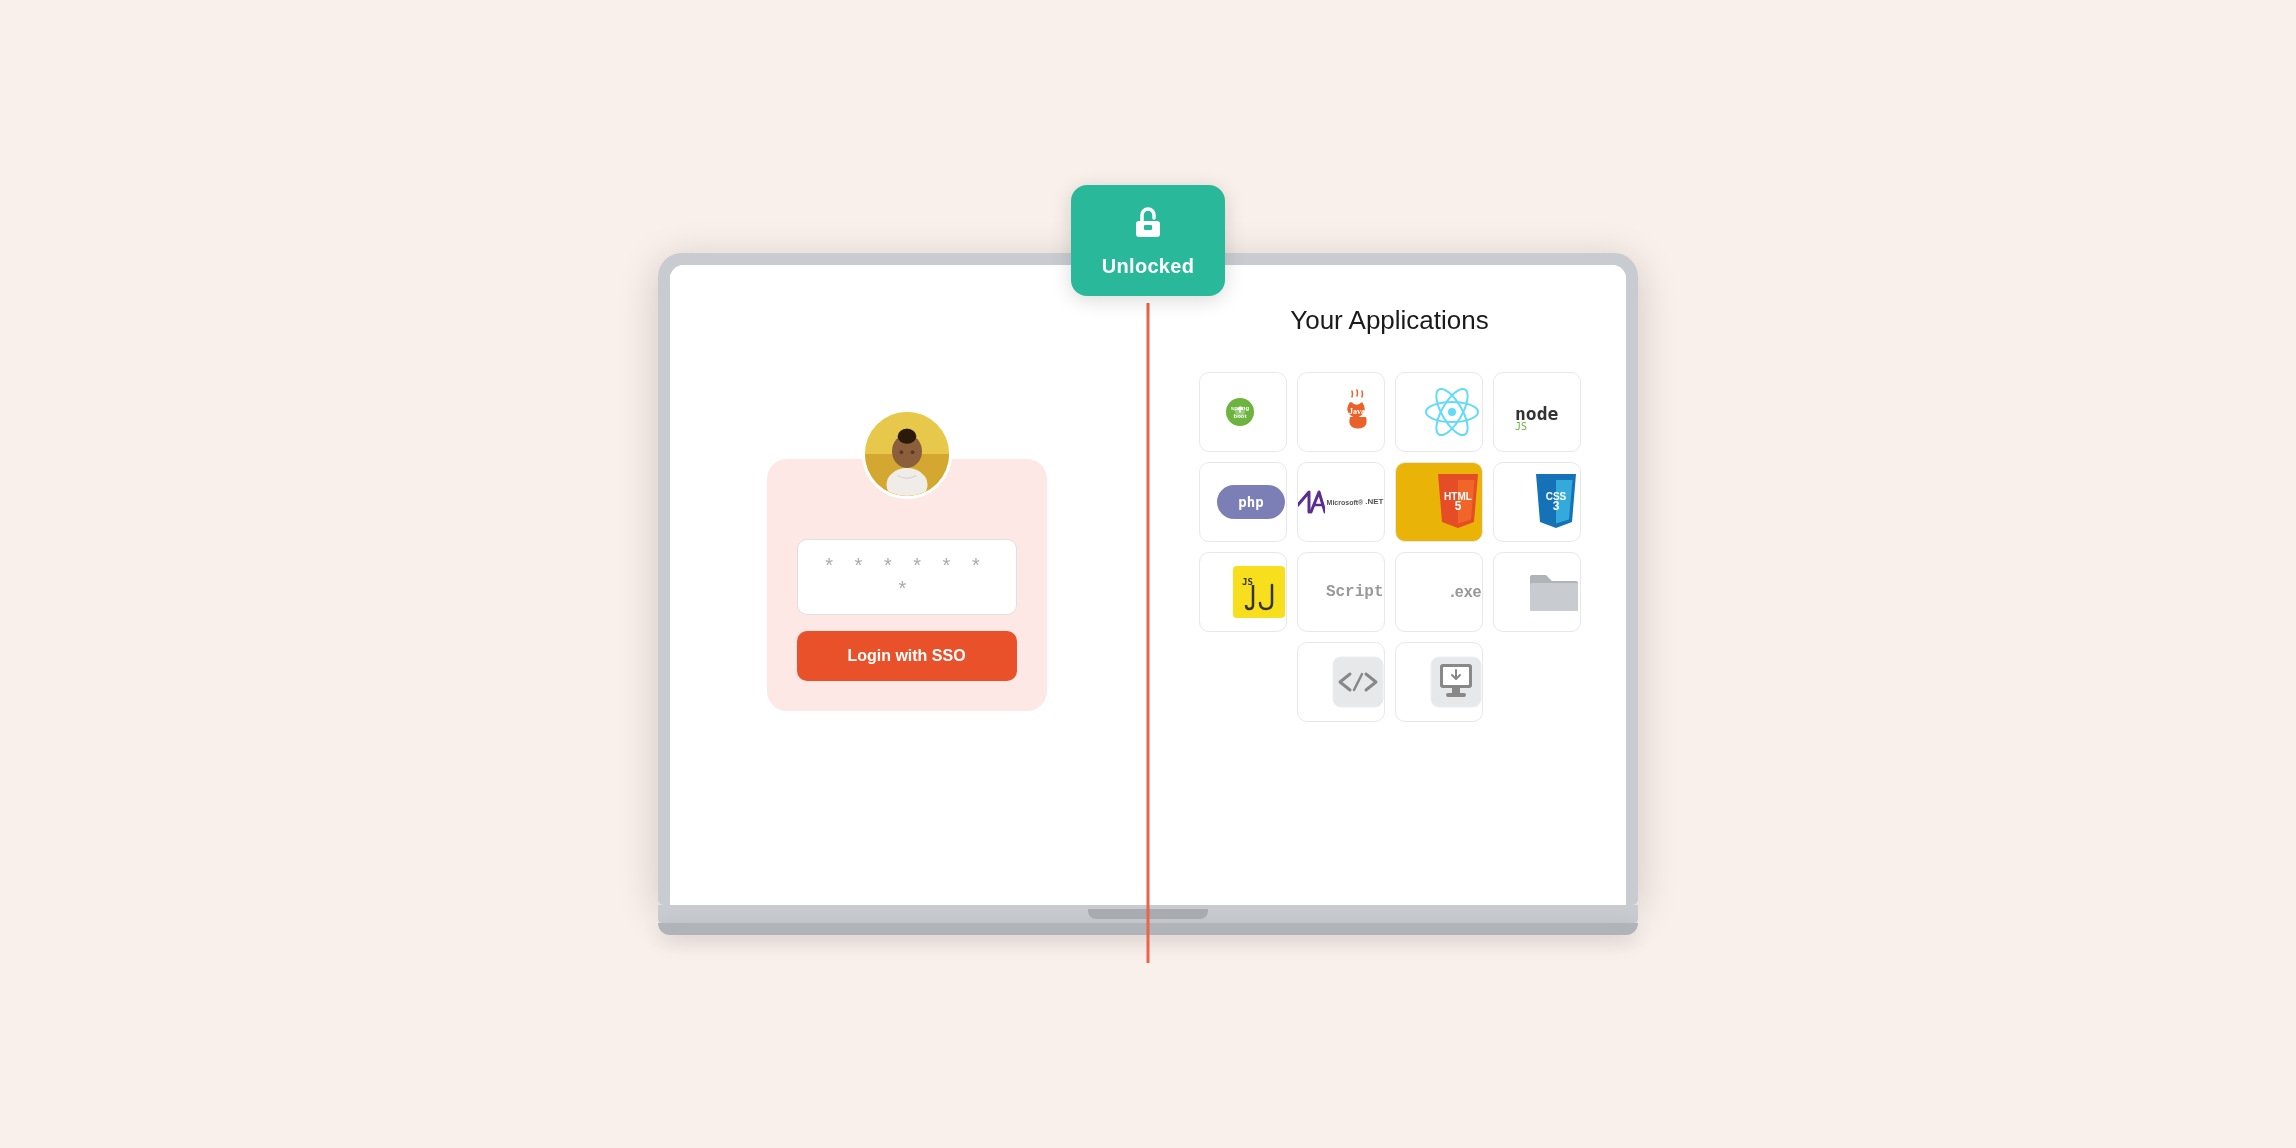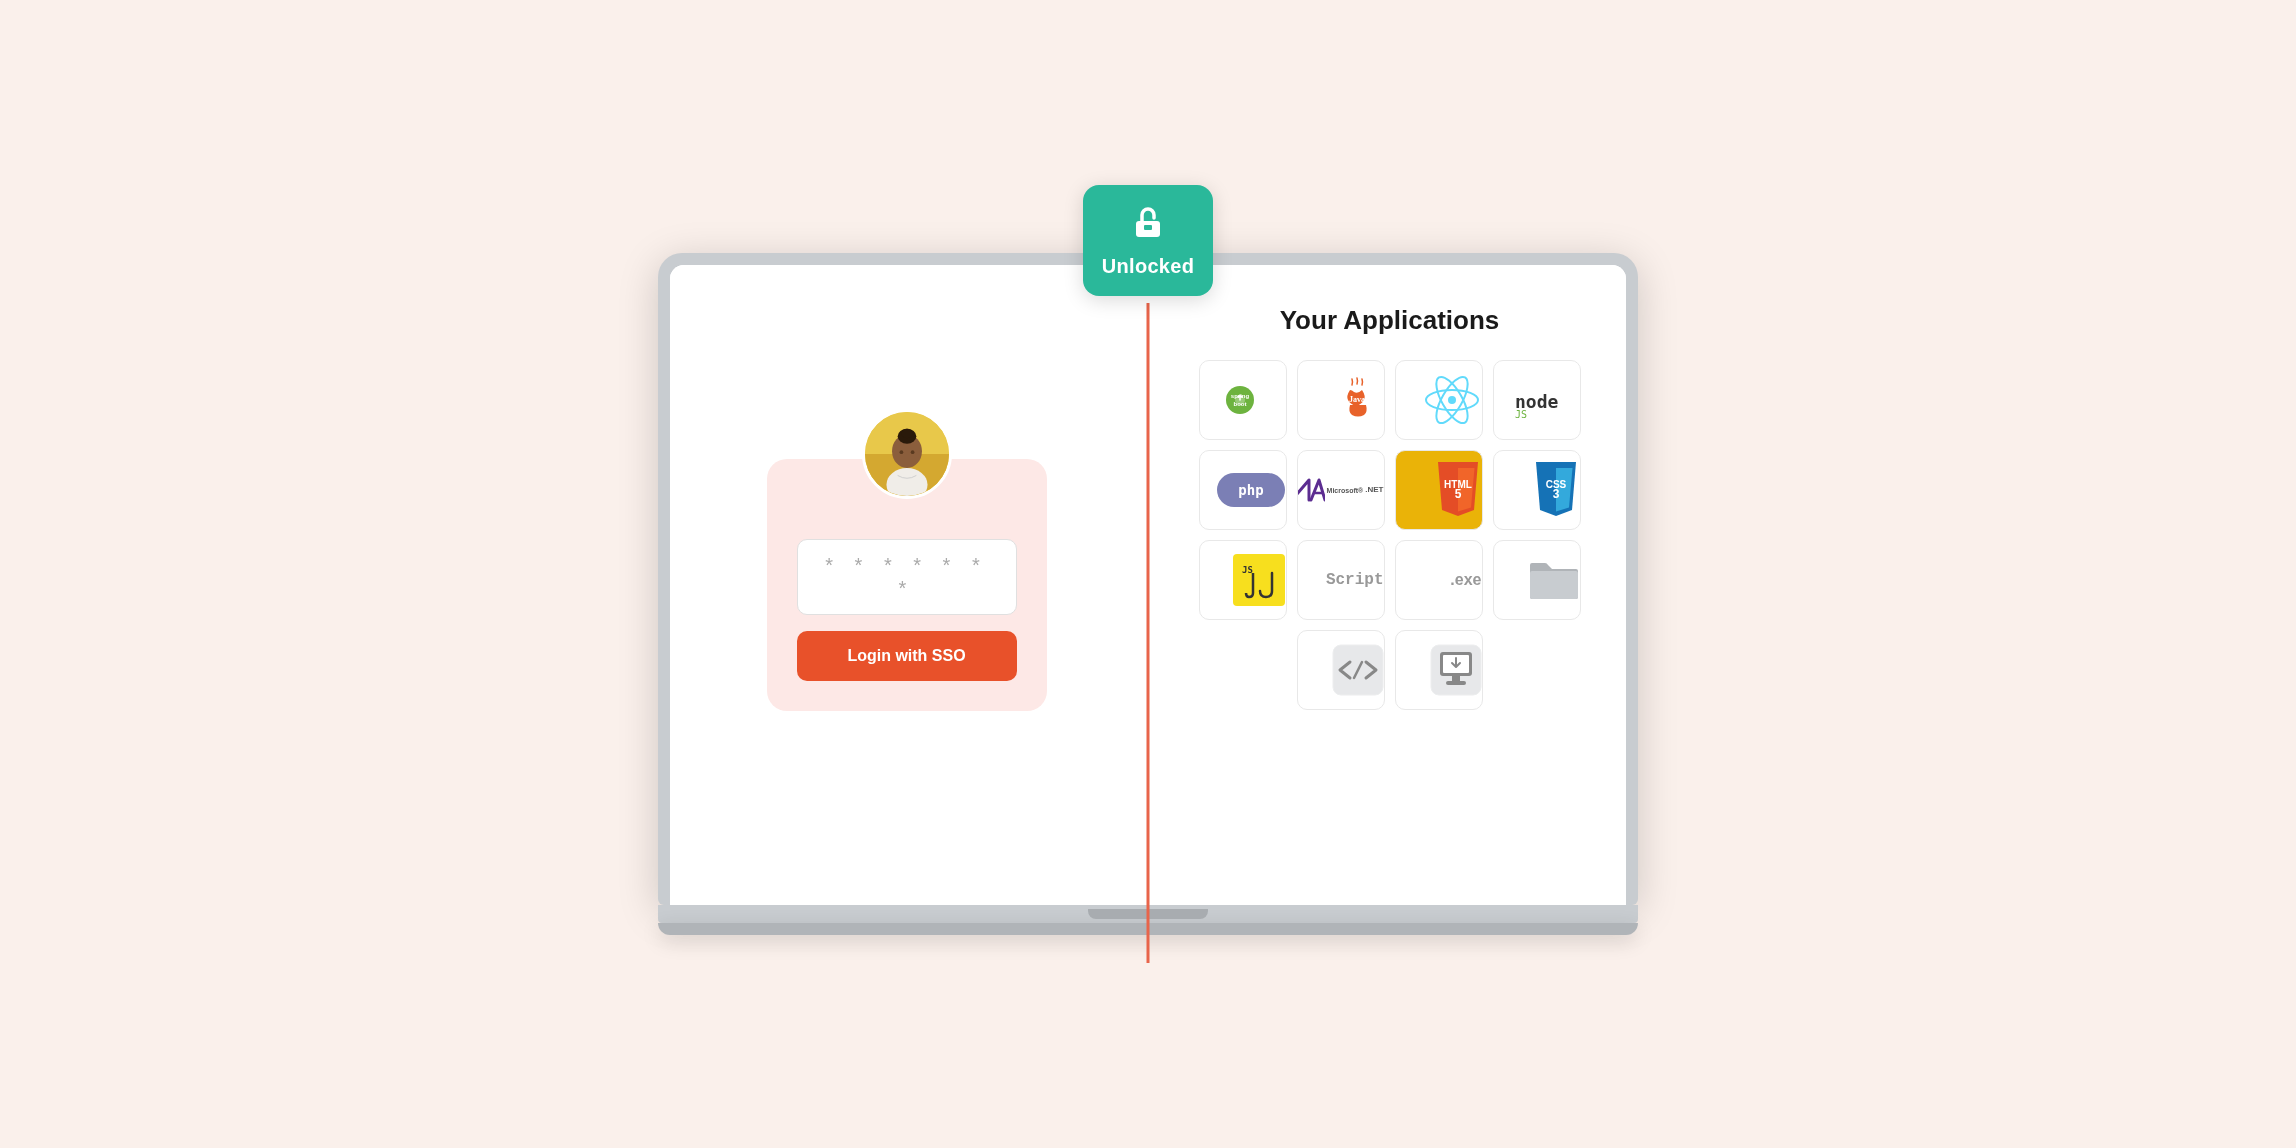--- a/index.html
+++ b/index.html
@@ -30,21 +30,21 @@
       transform: translateX(-50%);
       z-index: 10;
       background: #2ab89a;
       border-radius: 16px;
       padding: 18px 28px;
       display: flex;
       flex-direction: column;
       align-items: center;
       gap: 8px;
       box-shadow: 0 4px 20px rgba(0,0,0,0.15);
-      width: 130px;
+      width: 154px;
     }
 
     .unlocked-badge .lock-icon {
       color: white;
       font-size: 36px;
       line-height: 1;
     }
 
     .unlocked-badge .badge-label {
       color: white;
@@ -165,23 +165,23 @@
       flex: 1;
       background: white;
       padding: 40px 40px 40px 50px;
       display: flex;
       flex-direction: column;
       align-items: center;
     }
 
     .apps-title {
       font-size: 26px;
-      font-weight: 700;
+      font-weight: 400;
       color: #1a1a1a;
-      margin-bottom: 24px;
+      margin-bottom: 36px;
       text-align: center;
     }
 
     .apps-grid {
       display: grid;
       grid-template-columns: repeat(4, 88px);
       gap: 10px;
     }
 
     .app-cell {

